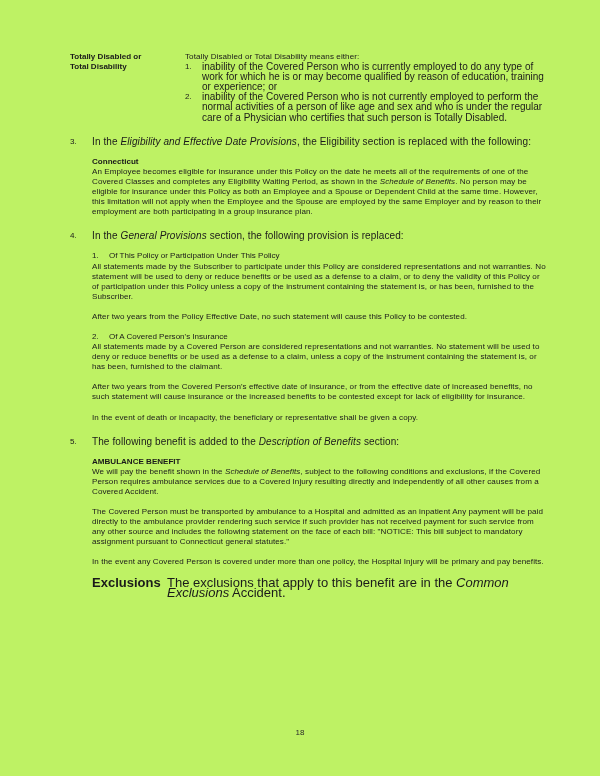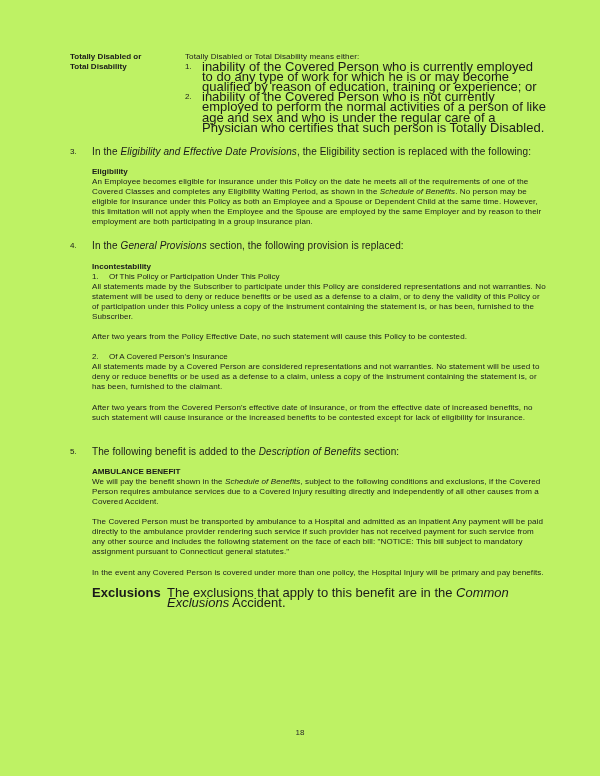--- a/index.html
+++ b/index.html
@@ -61,21 +61,21 @@
     align-items: flex-start;
   }
   .numrow .num {
     width: 17px;
     flex: 0 0 17px;
     font-size: 8.05px;
     line-height: 10.1px;
   }
   .numrow .numtext {
     flex: 1 1 auto;
-    font-size: 13px;
+    font-size: 10px;
     line-height: 10.1px;
   }
 
   
   .clause {
     display: flex;
     align-items: flex-start;
   }
   .clause .cnum {
     width: 22px;
@@ -170,35 +170,34 @@
     <div class="gap-lg"></div>
 
     <div class="clause">
       <div class="cnum">3.</div>
       <div class="cbody p"><span>In the </span><span class="ital">Eligibility and Effective Date Provisions</span><span>, the Eligibility section is replaced with the following:</span></div>
     </div>
 
     <div class="gap-md"></div>
 
     <div class="indent">
-      <div class="heading">Eligibility</div>
+      <div class="heading">Connecticut</div>
       <div class="p"><span>An Employee becomes eligible for insurance under this Policy on the date he meets all of the requirements of one of the Covered Classes and completes any Eligibility Waiting Period, as shown in the </span><span class="ital">Schedule of Benefits</span><span>.  No person may be eligible for insurance under this Policy as both an Employee and a Spouse or Dependent Child at the same time.  However, this limitation will not apply when the Employee and the Spouse are employed by the same Employer and by reason to their employment are both participating in a group insurance plan.</span></div>
     </div>
 
     <div class="gap-lg"></div>
 
     <div class="clause">
       <div class="cnum">4.</div>
       <div class="cbody p"><span>In the </span><span class="ital">General Provisions</span><span> section, the following provision is replaced:</span></div>
     </div>
 
     <div class="gap-md"></div>
 
     <div class="indent">
-      <div class="heading">Incontestability</div>
 
       <div class="subnum">
         <div class="snum">1.</div>
         <div class="stext">Of This Policy or Participation Under This Policy</div>
       </div>
       <div class="p">All statements made by the Subscriber to participate under this Policy are considered representations and not warranties.  No statement will be used to deny or reduce benefits or be used as a defense to a claim, or to deny the validity of this Policy or of participation under this Policy unless a copy of the instrument containing the statement is, or has been, furnished to the Subscriber.</div>
 
       <div class="gap-md"></div>
 
       <div class="p">After two years from the Policy Effective Date, no such statement will cause this Policy to be contested.</div>
@@ -210,20 +209,21 @@
         <div class="stext">Of A Covered Person's Insurance</div>
       </div>
       <div class="p">All statements made by a Covered Person are considered representations and not warranties.  No statement will be used to deny or reduce benefits or be used as a defense to a claim, unless a copy of the instrument containing the statement is, or has been, furnished to the claimant.</div>
 
       <div class="gap-md"></div>
 
       <div class="p">After two years from the Covered Person's effective date of insurance, or from the effective date of increased benefits, no such statement will cause insurance or the increased benefits to be contested except for lack of eligibility for insurance.</div>
 
       <div class="gap-md"></div>
 
+      <div class="p">In the event of death or incapacity, the beneficiary or representative shall be given a copy.</div>
     </div>
 
     <div class="gap-lg"></div>
 
     <div class="clause">
       <div class="cnum">5.</div>
       <div class="cbody p"><span>The following benefit is added to the </span><span class="ital">Description of Benefits</span><span> section:</span></div>
     </div>
 
     <div class="gap-md"></div>

